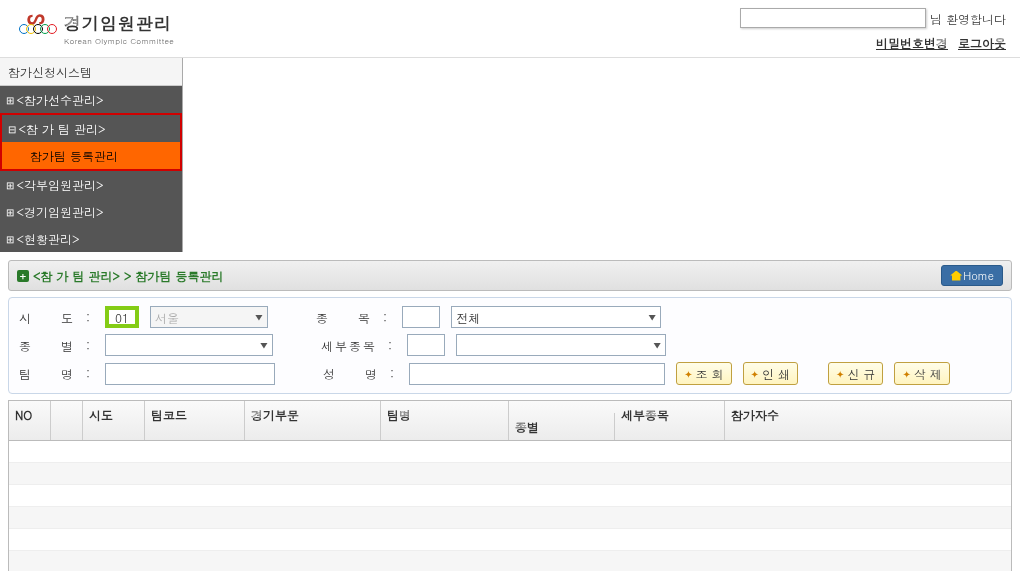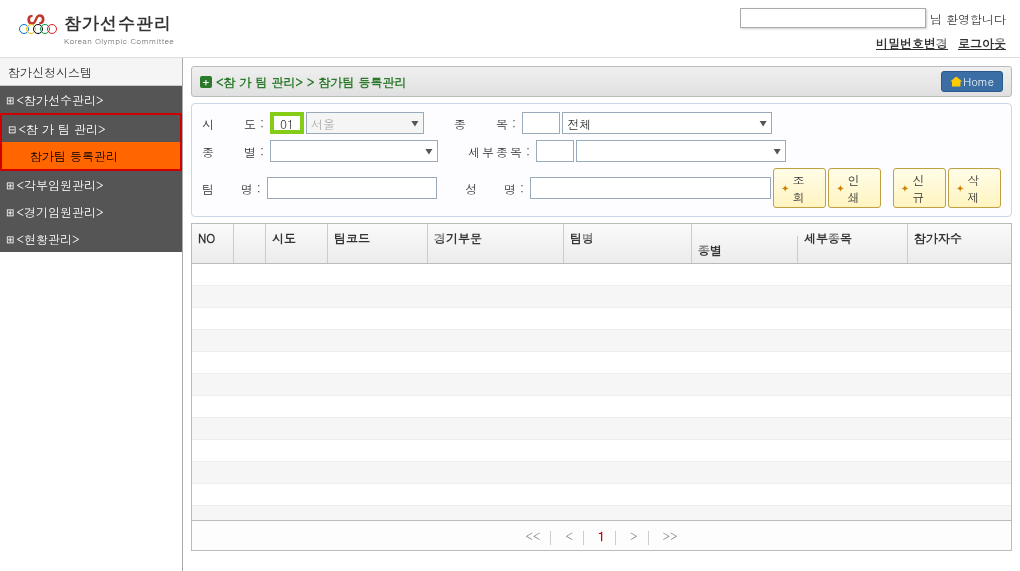--- a/index.html
+++ b/index.html
@@ -14,38 +14,38 @@
 .logo-text { display: flex; flex-direction: column; }
 .logo-ko { font-size: 17px; font-weight: bold; letter-spacing: 1px; }
 .logo-en { font-size: 8px; color: #666; letter-spacing: 0.3px; }
 
 .user-area { text-align: right; font-size: 12px; }
 .user-line1 { display: flex; align-items: center; justify-content: flex-end; gap: 4px; margin-bottom: 6px; }
 .user-input { width: 186px; height: 20px; border: 1px solid #aaa; box-shadow: 1px 1px 2px rgba(0,0,0,0.2); }
 .user-links { display: flex; gap: 10px; justify-content: flex-end; }
 .user-links span { text-decoration: underline; cursor: pointer; font-weight: bold; }
 
-.body-area { display: flex; height: 513px; }
+.body-area { display: flex; height: 513px; flex-direction: column; }
 .sidebar { width: 183px; background: #fff; border-right: 1px solid #aaa; }
 .sidebar-title { background: #f5f5f5; padding: 5px 8px; font-size: 12px; border-bottom: 1px solid #ccc; }
 .sidebar-menu { background: #555; color: #fff; }
 .sidebar-item { padding: 5px 6px; font-size: 12px; cursor: pointer; display: flex; align-items: center; gap: 2px; }
 .sidebar-item .tree-icon { font-size: 10px; }
 .sidebar-item.selected-parent { border: 2px solid #d00000; border-bottom: none; }
 .sidebar-subitem { background: #ff6600; color: #000; padding: 5px 6px 5px 28px; font-size: 12px; cursor: pointer; border: 2px solid #d00000; border-top: none; }
 
 .main { flex: 1; padding: 8px; background: #fff; }
 .breadcrumb-bar { background: linear-gradient(#f0f0f0,#e0e0e0); border: 1px solid #bbb; border-radius: 3px; padding: 4px 8px; display: flex; justify-content: space-between; align-items: center; margin-bottom: 6px; }
 .breadcrumb { font-size: 12px; font-weight: bold; color: #2a7a2a; display: flex; align-items: center; gap: 4px; }
 .bc-icon { display:inline-block; width:12px; height:12px; background:#2a7a2a; color:#fff; text-align:center; line-height:12px; font-size:10px; border-radius:2px; }
 .home-btn { background: #3a6ea5; color: #fff; padding: 2px 8px; border-radius: 3px; font-size: 11px; display: flex; align-items: center; gap: 1px; cursor: pointer; border:1px solid #2a5a8a; }
 .home-btn .hicon { background:#ffcc00; width:12px; height:10px; display:inline-block; clip-path: polygon(50% 0, 100% 50%, 85% 50%, 85% 100%, 15% 100%, 15% 50%, 0 50%); }
 
 .filter-box { border: 1px solid #c9d7e8; border-radius: 4px; padding: 8px 10px; background: #fdfdff; margin-bottom: 6px; }
-.filter-row { display: flex; align-items: center; gap: 2px; margin-bottom: 6px; }
+.filter-row { display: flex; align-items: center; gap: 11px; margin-bottom: 6px; }
 .filter-row:last-child { margin-bottom: 0; }
 .flabel { width: 56px; text-align: justify; text-align-last: justify; font-size: 12px; color: #333; letter-spacing: 2px; }
 .fcolon { margin-right: 4px; }
 .fval-code { width: 34px; height: 22px; border: 4px solid #84cc16; background: #fff; text-align: left; font-size: 12px; display:inline-flex; align-items:center; justify-content:center; }
 .fselect { height: 22px; border: 1px solid #9ab; background: #fff; font-size: 12px; padding: 0 4px; display:inline-flex; align-items:center; justify-content:space-between; }
 .fselect.w110 { width: 118px; }
 .fselect.w160 { width: 168px; }
 .fselect.w200 { width: 210px; }
 .fselect .arrow { font-size: 9px; color: #555; }
 .fselect.disabled { color:#aaa; background:#f5f5f5; }
@@ -88,21 +88,21 @@
       <span class="logo-swoosh">ᔕ</span>
       <div class="logo-rings">
         <span class="ring" style="border-color:#0072c6"></span>
         <span class="ring" style="border-color:#f4c300"></span>
         <span class="ring" style="border-color:#000"></span>
         <span class="ring" style="border-color:#009e49"></span>
         <span class="ring" style="border-color:#e31b23"></span>
       </div>
     </div>
     <div class="logo-text">
-      <span class="logo-ko">참가선수관리</span>
+      <span class="logo-ko">경기임원관리</span>
       <span class="logo-en">Korean Olympic Committee</span>
     </div>
   </div>
   <div class="user-area">
     <div class="user-line1">
       <input class="user-input" type="text" style="">
       <span>님 환영합니다</span>
     </div>
     <div class="user-links">
       <span>비밀번호변경</span>

